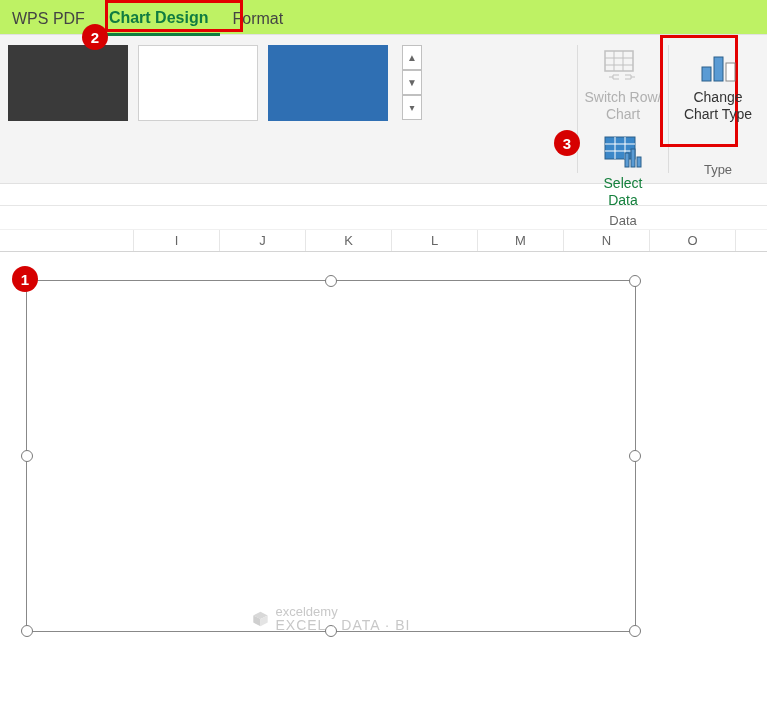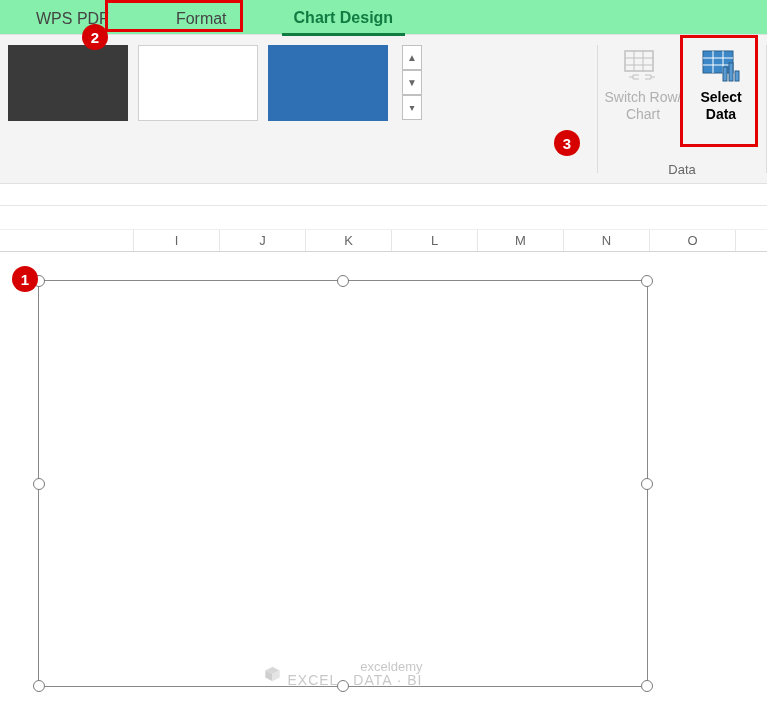--- a/index.html
+++ b/index.html
@@ -1,67 +1,67 @@
 <!DOCTYPE html>
 <html><head>
 <meta charset="utf-8">
 <style>
   * { box-sizing: border-box; margin: 0; padding: 0; font-family: "Segoe UI", Arial, sans-serif; }
   body { background: #fff; width: 767px; height: 701px; overflow: hidden; position: relative; }
 
-  .ribbon-tabs { display: flex; align-items: center; padding: 4px 8px 0 24px; height: 34px; background: #86efac; position: relative; gap: 43px; }
+  .ribbon-tabs { display: flex; align-items: center; padding: 4px 8px 0 0; height: 34px; background: #bef264; position: relative; }
   .tab { padding: 6px 12px; font-size: 16px; color: #444; cursor: pointer; }
   .tab.active { color: #107c41; font-weight: 600; border-bottom: 3px solid #107c41; }
   .red-box-tab { position: absolute; border: 3px solid #e30000; pointer-events: none; }
 
   .ribbon-body { background: #f4f4f4; border-top: 1px solid #e1e1e1; border-bottom: 1px solid #e1e1e1; height: 150px; display: flex; align-items: stretch; }
   .styles-pane { padding: 10px 4px 10px 8px; display: flex; align-items: flex-start; gap: 10px; }
   .style-thumb { width: 120px; height: 76px; border: 1px solid #d0d0d0; background: #fff; }
   .style-thumb.dark { background: #3a3a3a; border-color: #3a3a3a; }
   .style-thumb.blue { background: #2f6fb3; border-color: #2f6fb3; }
   .scroll-col { width: 20px; display: flex; flex-direction: column; margin-left: 4px; }
   .scroll-btn { width: 20px; height: 25px; border: 1px solid #c0c0c0; background: #fff; display: flex; align-items: center; justify-content: center; font-size: 10px; color: #666; cursor: pointer; }
 
   .sep { width: 1px; background: #dcdcdc; margin: 10px 0; }
 
   .rb-group { display: flex; flex-direction: column; align-items: center; justify-content: flex-start; padding: 6px 6px 2px 6px; position: relative; }
   .rb-btn { display: flex; flex-direction: column; align-items: center; justify-content: flex-start; width: 78px; padding: 4px 0; cursor: pointer; text-align: center; }
   .rb-btn.disabled { color: #b0b0b0; cursor: default; }
   .rb-btn .lbl { font-size: 14px; line-height: 17px; margin-top: 4px; }
   .rb-btn svg { margin-top: 4px; }
   .group-label { font-size: 13px; color: #666; margin-top: auto; padding-bottom: 4px; }
-  .row-btns { display: flex; }
+  .row-btns { display: flex; flex-direction: column; }
   .red-box-btn { position: absolute; border: 3px solid #e30000; pointer-events: none; }
 
   .formula-strip { height: 22px; border-bottom: 1px solid #e6e6e6; background: #fff; }
 
   .sheet-hdr { display: flex; height: 22px; border-bottom: 1px solid #d4d4d4; background: #fff; }
   .col-hdr { width: 86px; text-align: center; font-size: 13px; color: #666; border-right: 1px solid #e6e6e6; line-height: 22px; }
   .col-hdr.first { width: 134px; border-right: 1px solid #e6e6e6; }
 
   .canvas { position: relative; height: 470px; background: #fff; }
-  .chart-box { position: absolute; left: 38px; top: 28px; width: 610px; height: 407px; border: 1px solid #888; background: #fff; text-align: right; }
+  .chart-box { position: absolute; left: 26px; top: 28px; width: 610px; height: 352px; border: 1px solid #888; background: #fff; }
   .handle { position: absolute; width: 12px; height: 12px; background: #fff; border: 1.5px solid #7a7a7a; border-radius: 50%; }
   .h-tl { left: -6px; top: -6px; } .h-tc { left: 50%; top: -6px; margin-left: -6px; } .h-tr { right: -6px; top: -6px; }
   .h-ml { left: -6px; top: 50%; margin-top: -6px; } .h-mr { right: -6px; top: 50%; margin-top: -6px; }
   .h-bl { left: -6px; bottom: -6px; } .h-bc { left: 50%; bottom: -6px; margin-left: -6px; } .h-br { right: -6px; bottom: -6px; }
 
   .watermark { position: absolute; left: 50%; bottom: -2px; transform: translateX(-50%); display: flex; align-items: center; gap: 6px; color: #c8c8c8; font-size: 13px; }
   .watermark .wm-sub { font-size: 14px; letter-spacing: 1px; display: block; margin-top: -2px; }
   .wm-cube { width: 18px; height: 18px; }
 
   .badge { position: absolute; width: 26px; height: 26px; border-radius: 50%; background: #d60000; color: #fff; font-weight: 700; font-size: 15px; display: flex; align-items: center; justify-content: center; z-index: 50; }
 </style>
 </head>
 <body>
 
 <div class="ribbon-tabs">
   <div class="tab">WPS PDF</div>
+  <div class="tab active">Chart Design</div>
   <div class="tab">Format</div>
-  <div class="tab active">Chart Design</div>
   <div class="red-box-tab" style="left:105px; top:0px; width:138px; height:32px;"></div>
 </div>
 
 <div class="badge" style="left:82px; top:24px;">2</div>
 
 <div class="ribbon-body">
   <div class="styles-pane">
     <div class="style-thumb dark"></div>
     <div class="style-thumb"></div>
     <div class="style-thumb blue"></div>
@@ -84,40 +84,51 @@
           <line x1="2" y1="9" x2="30" y2="9" stroke="#c0c0c0"></line>
           <line x1="2" y1="16" x2="30" y2="16" stroke="#c0c0c0"></line>
           <line x1="11" y1="2" x2="11" y2="22" stroke="#c0c0c0"></line>
           <line x1="20" y1="2" x2="20" y2="22" stroke="#c0c0c0"></line>
           <path d="M16 26 L10 26 L10 30 L16 30 M10 28 L6 28" stroke="#c0c0c0" fill="none"></path>
           <path d="M22 26 L28 26 L28 30 L22 30 M28 28 L32 28" stroke="#c0c0c0" fill="none"></path>
         </svg>
         <div class="lbl"><span>Switch Row/</span><br><span>Chart</span></div>
       </div>
 
-      <div class="rb-btn" style="color:#000000;font-weight:bold;">
+      <div class="rb-btn" style="color:#15803d;">
         <svg width="40" height="36" viewBox="0 0 40 36">
           <rect x="2" y="2" width="30" height="22" fill="#3b87c8" stroke="#2a5f8a"></rect>
           <line x1="2" y1="9" x2="32" y2="9" stroke="#fff"></line>
           <line x1="2" y1="16" x2="32" y2="16" stroke="#fff"></line>
           <line x1="12" y1="2" x2="12" y2="24" stroke="#fff"></line>
           <line x1="22" y1="2" x2="22" y2="24" stroke="#fff"></line>
           <rect x="22" y="18" width="4" height="14" fill="#5a9bd4" stroke="#2a5f8a"></rect>
           <rect x="28" y="14" width="4" height="18" fill="#5a9bd4" stroke="#2a5f8a"></rect>
           <rect x="34" y="22" width="4" height="10" fill="#5a9bd4" stroke="#2a5f8a"></rect>
         </svg>
         <div class="lbl"><span>Select</span><br><span>Data</span></div>
       </div>
     </div>
     <div class="group-label">Data</div>
     <div class="red-box-btn" style="left:82px; top:0px; width:78px; height:112px;"></div>
   </div>
 
   <div class="sep"></div>
 
+  <div class="rb-group">
+    <div class="rb-btn" style="color:#333; width:86px;">
+      <svg width="40" height="36" viewBox="0 0 40 36">
+        <rect x="4" y="18" width="9" height="14" fill="#5a9bd4" stroke="#2a5f8a"></rect>
+        <rect x="16" y="8" width="9" height="24" fill="#5a9bd4" stroke="#2a5f8a"></rect>
+        <rect x="28" y="14" width="9" height="18" fill="#fff" stroke="#888"></rect>
+      </svg>
+      <div class="lbl"><span>Change</span><br><span>Chart Type</span></div>
+    </div>
+    <div class="group-label">Type</div>
+  </div>
 </div>
 
 <div class="badge" style="left:554px; top:130px;">3</div>
 
 <div class="formula-strip"></div>
 <div style="height:24px;background:#fff;border-bottom:1px solid #f0f0f0"></div>
 
 <div class="sheet-hdr">
   <div class="col-hdr first"></div>
   <div class="col-hdr">I</div>

